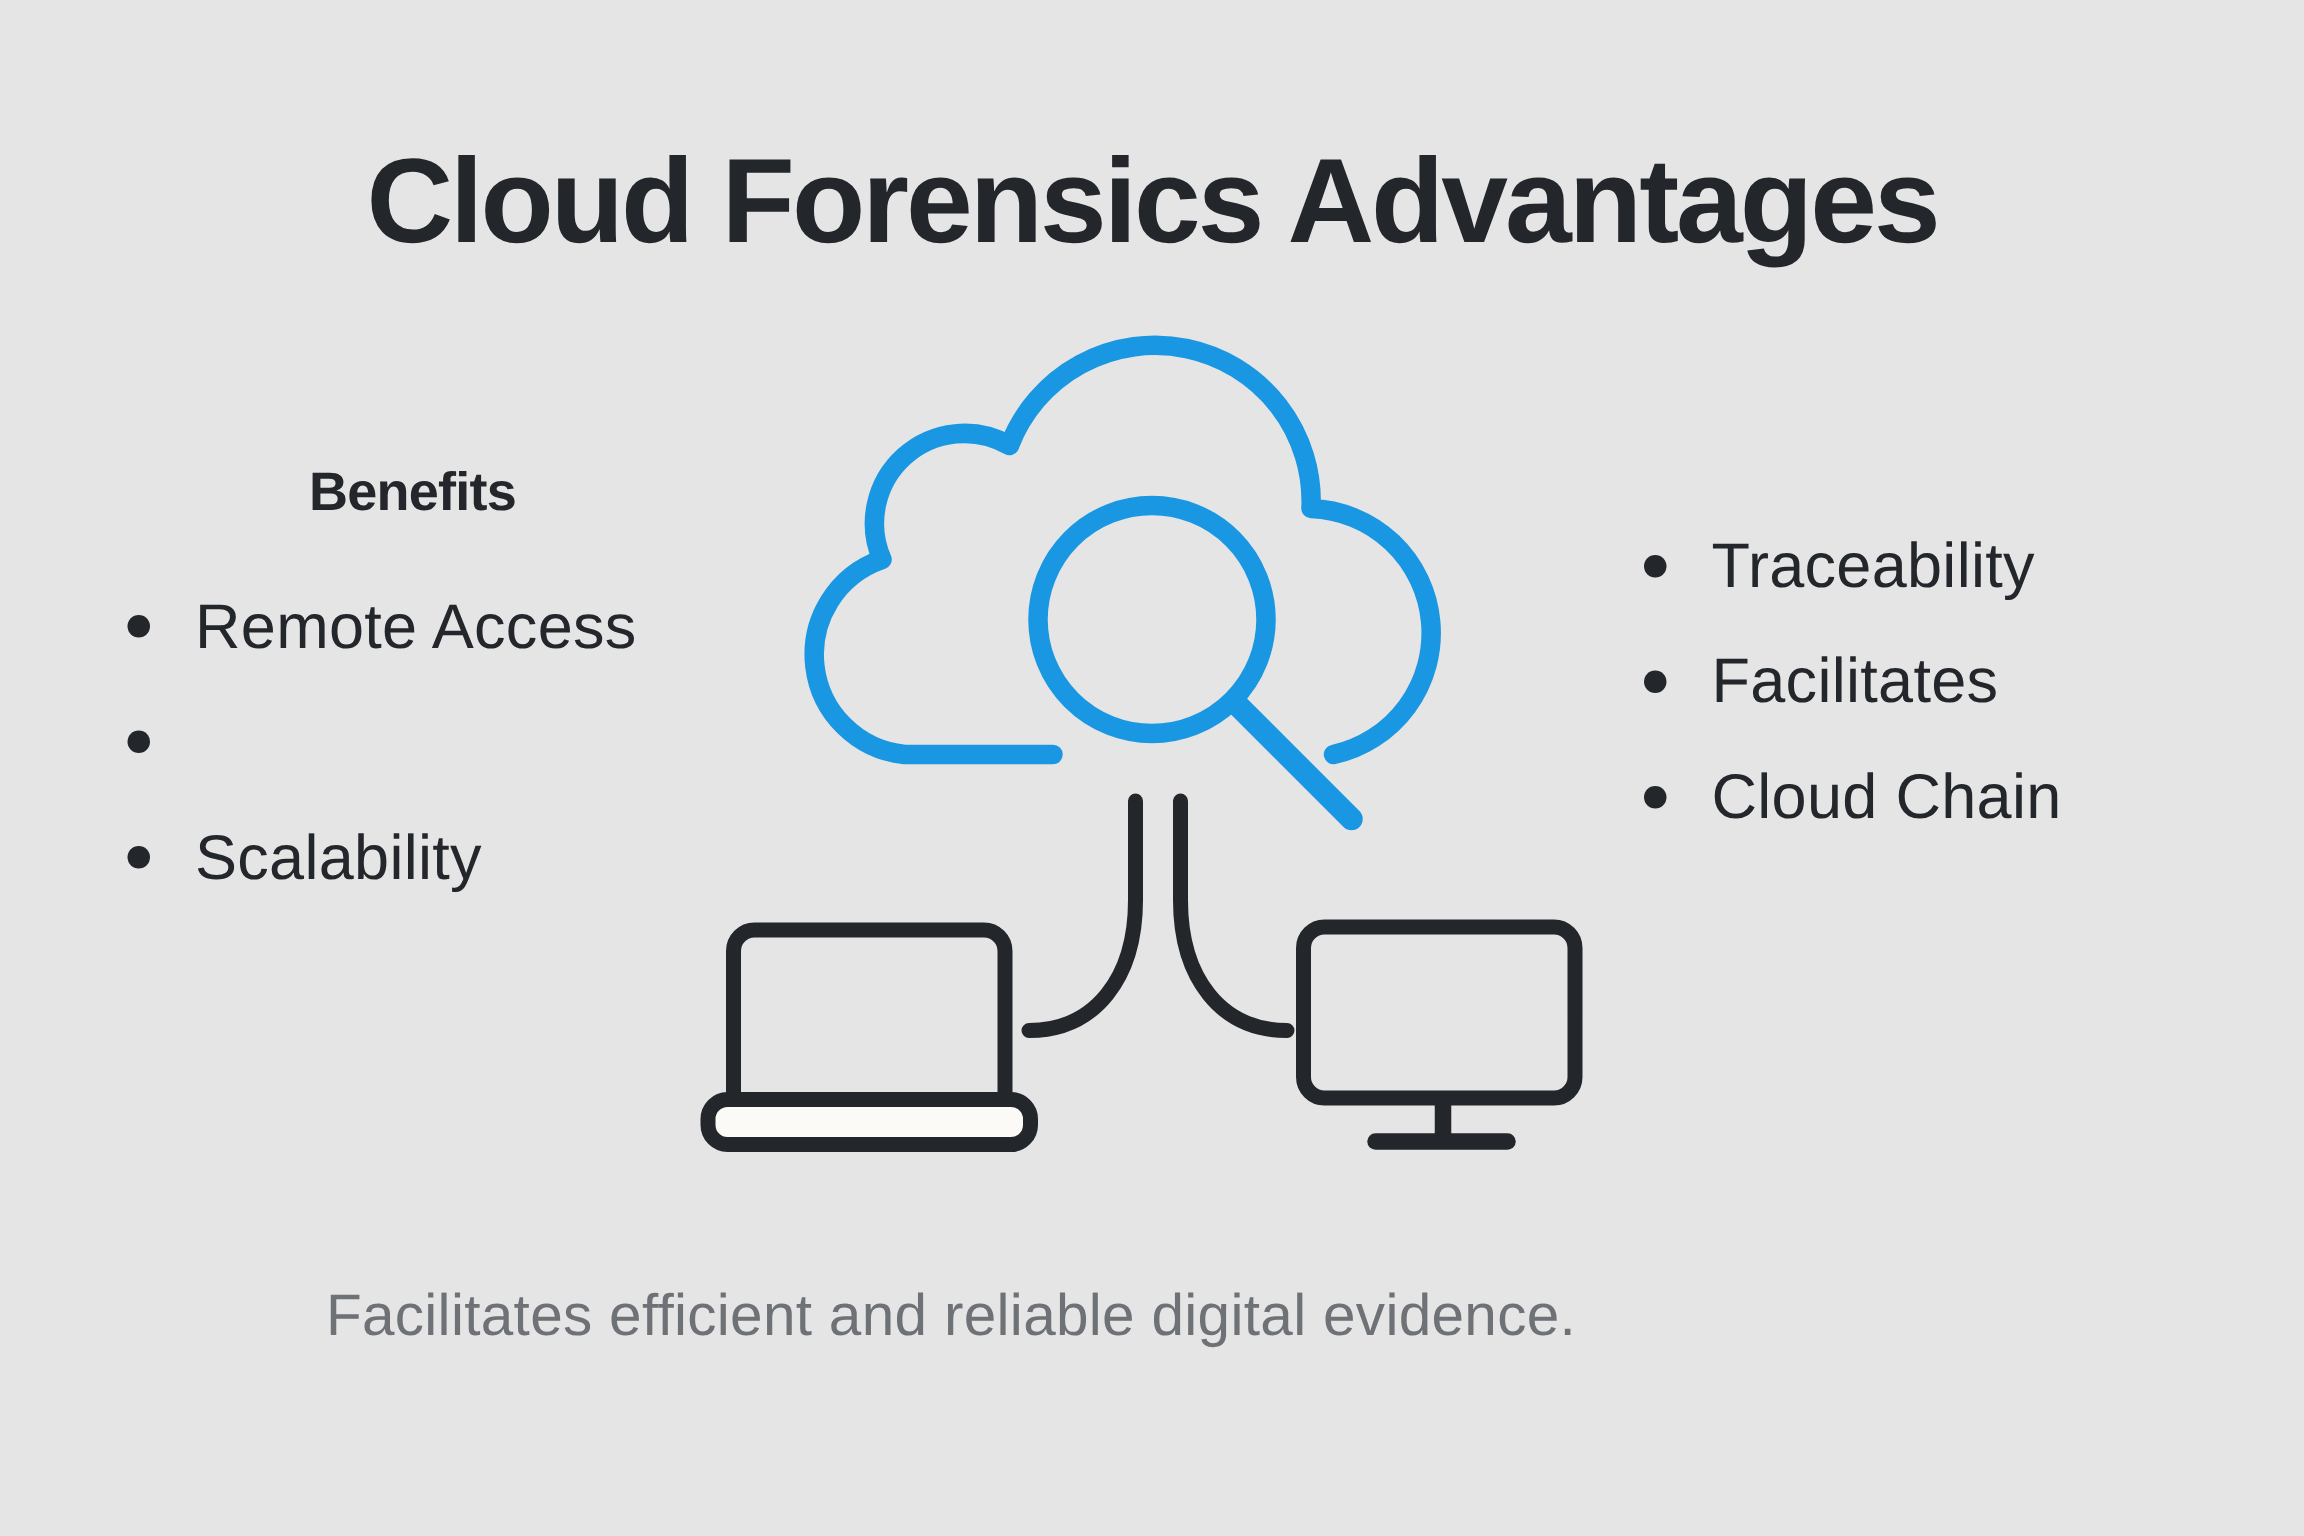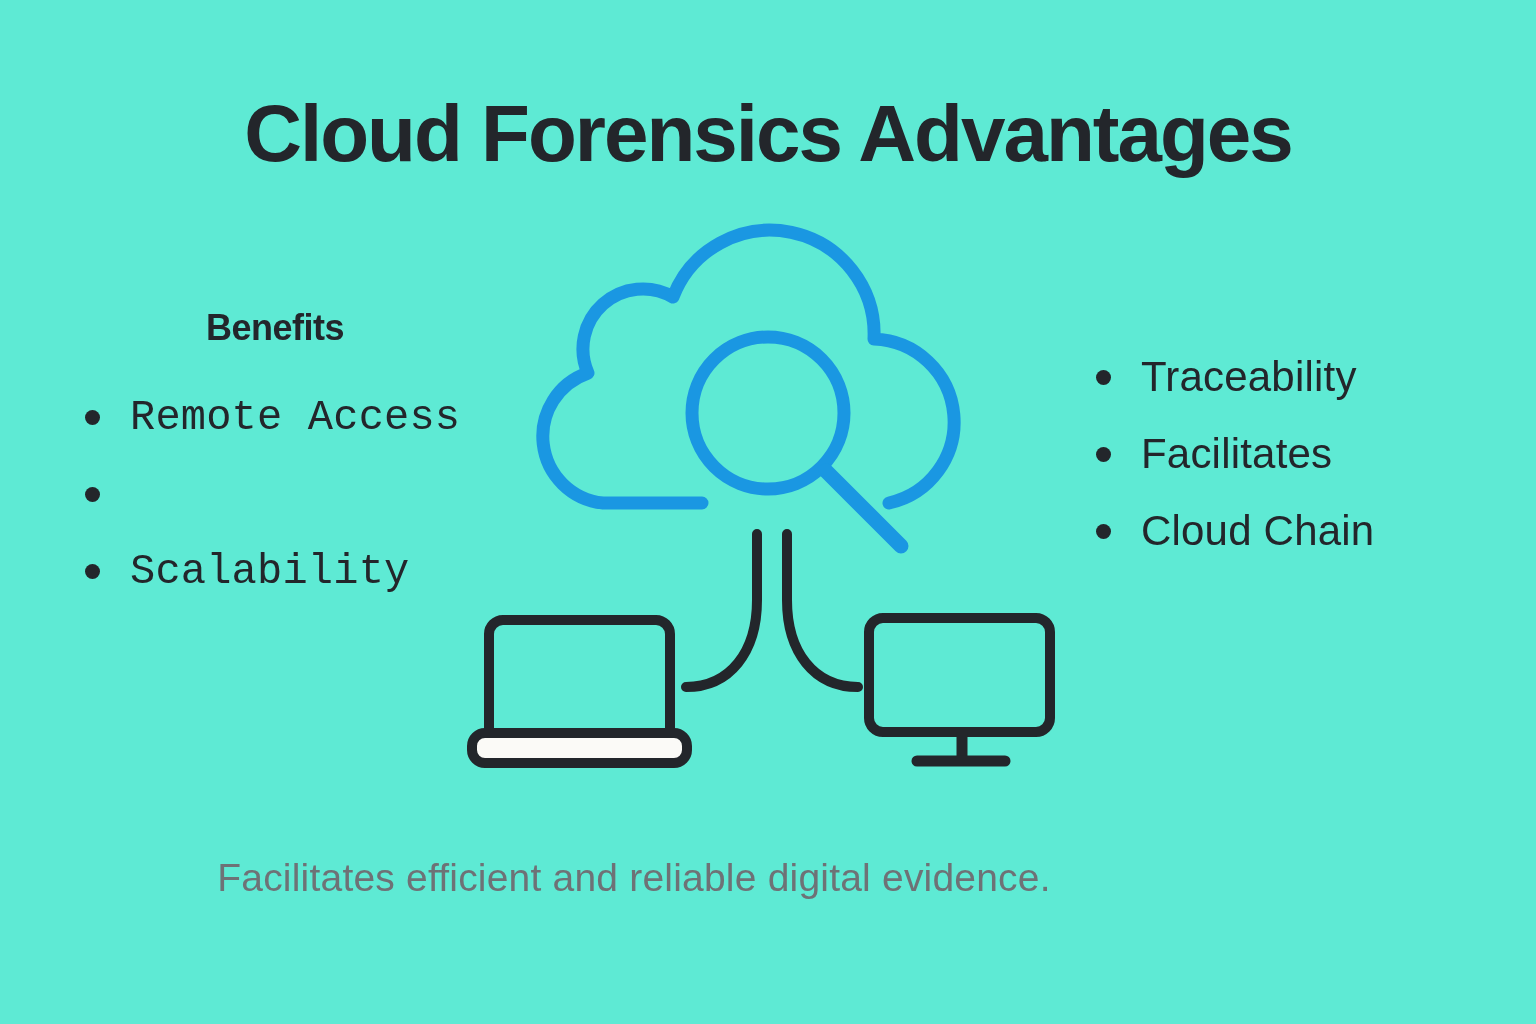--- a/index.html
+++ b/index.html
@@ -1,20 +1,20 @@
 <!DOCTYPE html>
 <html><head>
 <meta charset="utf-8">
 <style>
   html, body { margin: 0; padding: 0; background: #fbfaf7; }
   .canvas {
     position: relative;
     width: 1536px;
     height: 1024px;
-    background: #5eead4;
+    background: #e5e5e5;
     font-family: "Liberation Sans", sans-serif;
     color: #23262b;
     overflow: hidden;
   }
   .title {
     position: absolute;
     top: 94px;
     left: 0;
     width: 1536px;
     margin: 0;
@@ -40,21 +40,21 @@
     font-weight: 700;
     letter-spacing: -0.5px;
     line-height: 1.13;
     color: #23262b;
   }
   .column ul {
     list-style: none;
     margin: 45px 0 0 0;
     padding: 0;
   }
-  .column.left  ul { padding-left: 30px; font-family: Liberation Mono, monospace; }
+  .column.left  ul { padding-left: 30px; }
   .column.right ul { padding-left: 61px; text-align: right; }
   .column li {
     display: flex;
     align-items: center;
     gap: 30px;
     height: 48px;
     margin-bottom: 29px;
     font-size: 42px;
     font-weight: 400;
     letter-spacing: 0.2px;

